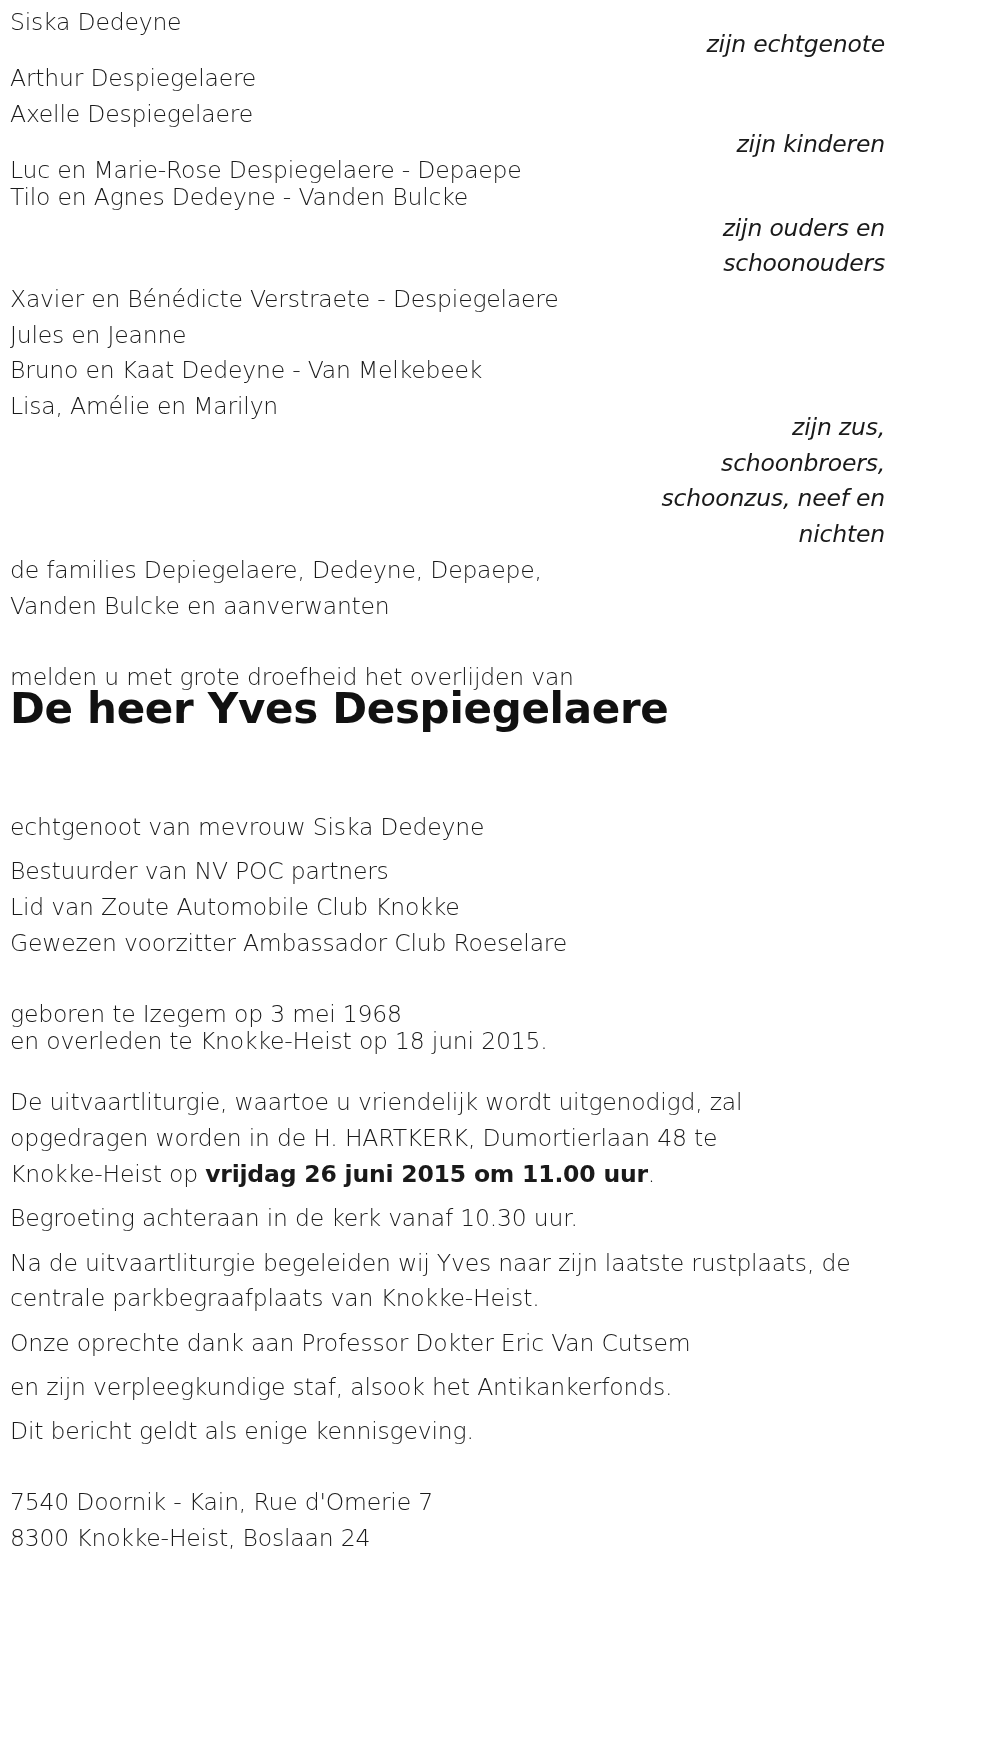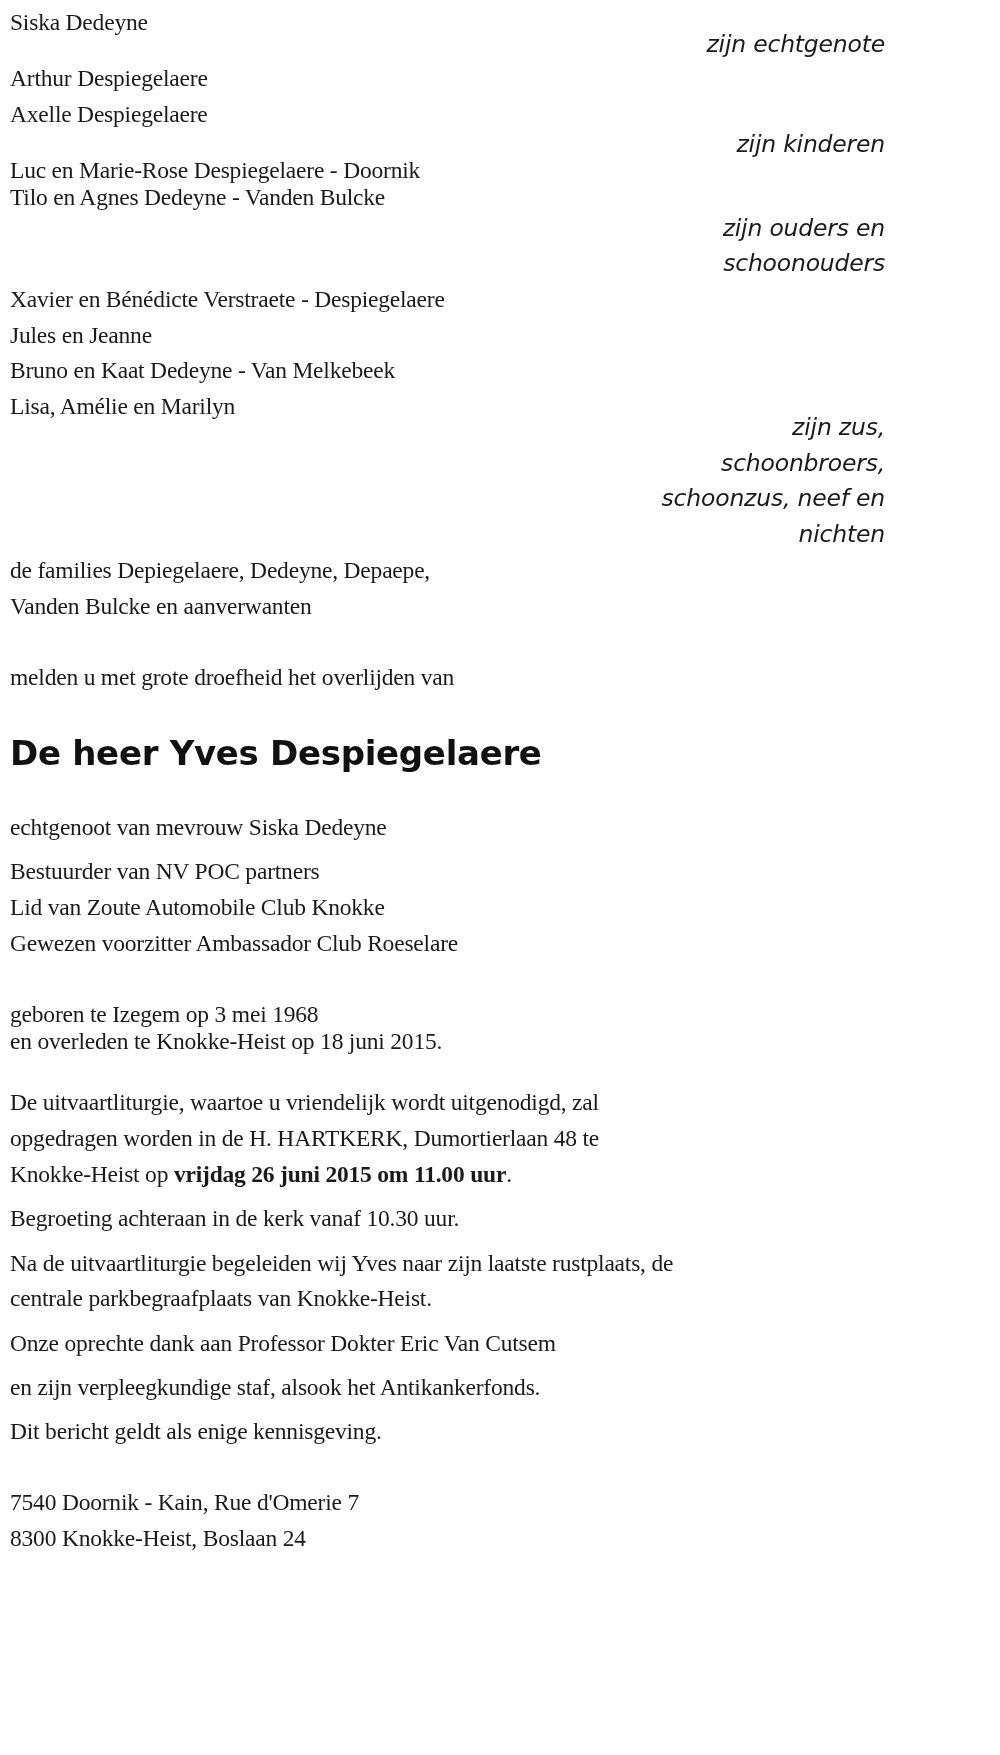--- a/index.html
+++ b/index.html
@@ -1,36 +1,36 @@
 <!DOCTYPE html>
 <html><head>
 <meta charset="utf-8">
 <style>
   html, body { margin: 0; padding: 0; background: #ffffff; }
   body { width: 1000px; height: 1755px; position: relative; overflow: hidden;
          font-family: "DejaVu Sans", "Liberation Sans", sans-serif; color: #1a1a1a; }
   .ln { position: absolute; left: 10px; font-size: 23.5px; line-height: 30px; white-space: nowrap;
-        letter-spacing: -0.2px; font-weight: 300; font-family: Liberation Serif, serif; }
+        letter-spacing: -0.2px; font-weight: 300; }
   .rt { position: absolute; right: 115px; font-size: 23.5px; line-height: 30px; white-space: nowrap;
         font-style: italic; text-align: right; letter-spacing: -0.2px; }
-  .heading { position: absolute; left: 10px; top: 732px; font-size: 34px; line-height: 42px;
+  .heading { position: absolute; left: 10px; top: 688px; font-size: 42px; line-height: 42px;
              font-weight: bold; white-space: nowrap; color: #111; letter-spacing: -0.3px; }
   b { font-weight: bold; margin-top: 12px; }
 </style>
 </head>
 <body>
 
 <div class="ln" style="top:7px">Siska Dedeyne</div>
 <div class="rt" style="top:29px">zijn echtgenote</div>
 
 <div class="ln" style="top:63px">Arthur Despiegelaere</div>
 <div class="ln" style="top:99px">Axelle Despiegelaere</div>
 <div class="rt" style="top:129px">zijn kinderen</div>
 
-<div class="ln" style="top:155px">Luc en Marie-Rose Despiegelaere - Doornik</div>
+<div class="ln" style="top:155px">Luc en Marie-Rose Despiegelaere - Depaepe</div>
 <div class="ln" style="top:182px">Tilo en Agnes Dedeyne - Vanden Bulcke</div>
 <div class="rt" style="top:213px">zijn ouders en</div>
 <div class="rt" style="top:248px">schoonouders</div>
 
 <div class="ln" style="top:284px">Xavier en Bénédicte Verstraete - Despiegelaere</div>
 <div class="ln" style="top:320px">Jules en Jeanne</div>
 <div class="ln" style="top:355px">Bruno en Kaat Dedeyne - Van Melkebeek</div>
 <div class="ln" style="top:391px">Lisa, Amélie en Marilyn</div>
 <div class="rt" style="top:412px">zijn zus,</div>
 <div class="rt" style="top:448px">schoonbroers,</div>

